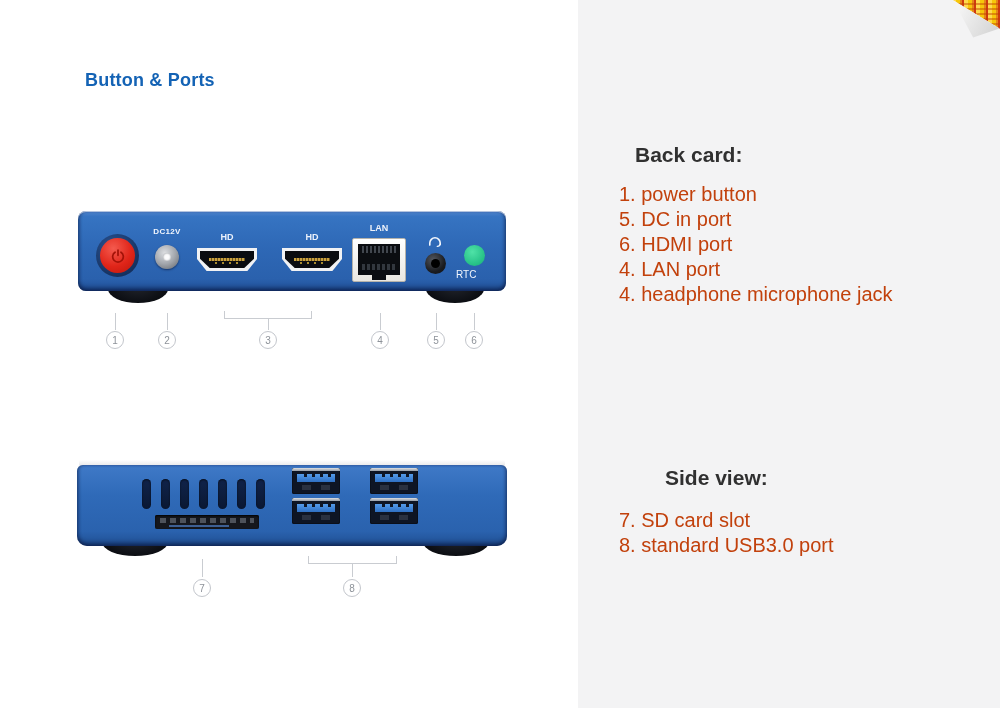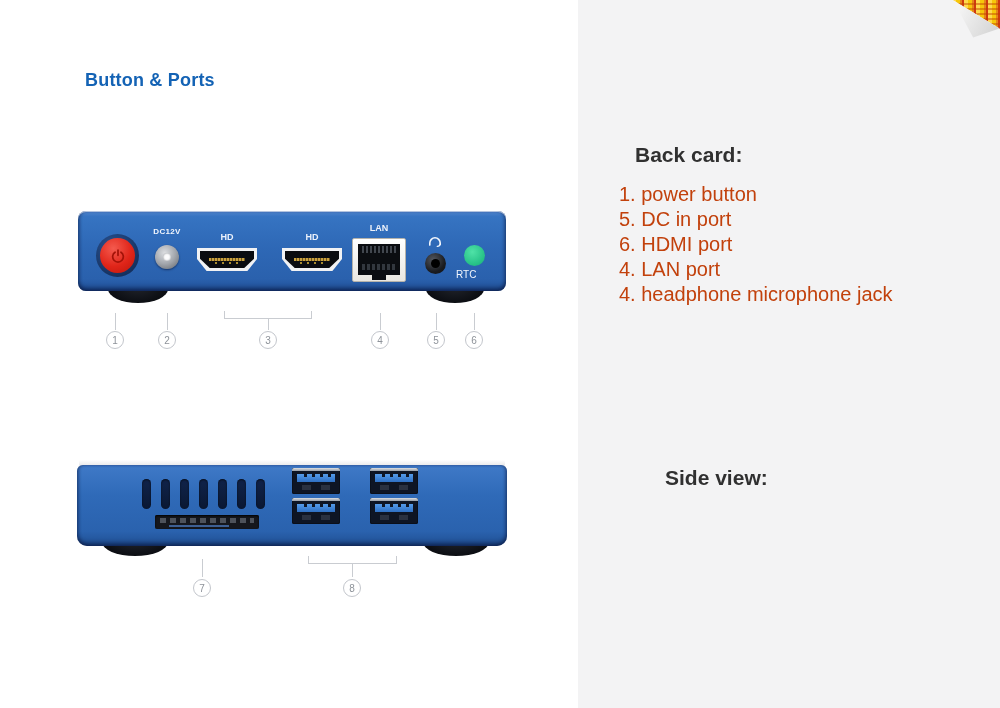--- a/index.html
+++ b/index.html
@@ -295,14 +295,18 @@
   <div class="section-heading h-back">Back card:</div>
   <div class="port-list l-back">
     <div>1. power button</div>
     <div>5. DC in port</div>
     <div>6. HDMI port</div>
     <div>4. LAN port</div>
     <div>4. headphone microphone jack</div>
   </div>
 
   <div class="section-heading h-side">Side view:</div>
+  <div class="port-list l-side">
+    <div>7. SD card slot</div>
+    <div>8. standard USB3.0 port</div>
+  </div>
 
 </div>
 
 </body></html>

